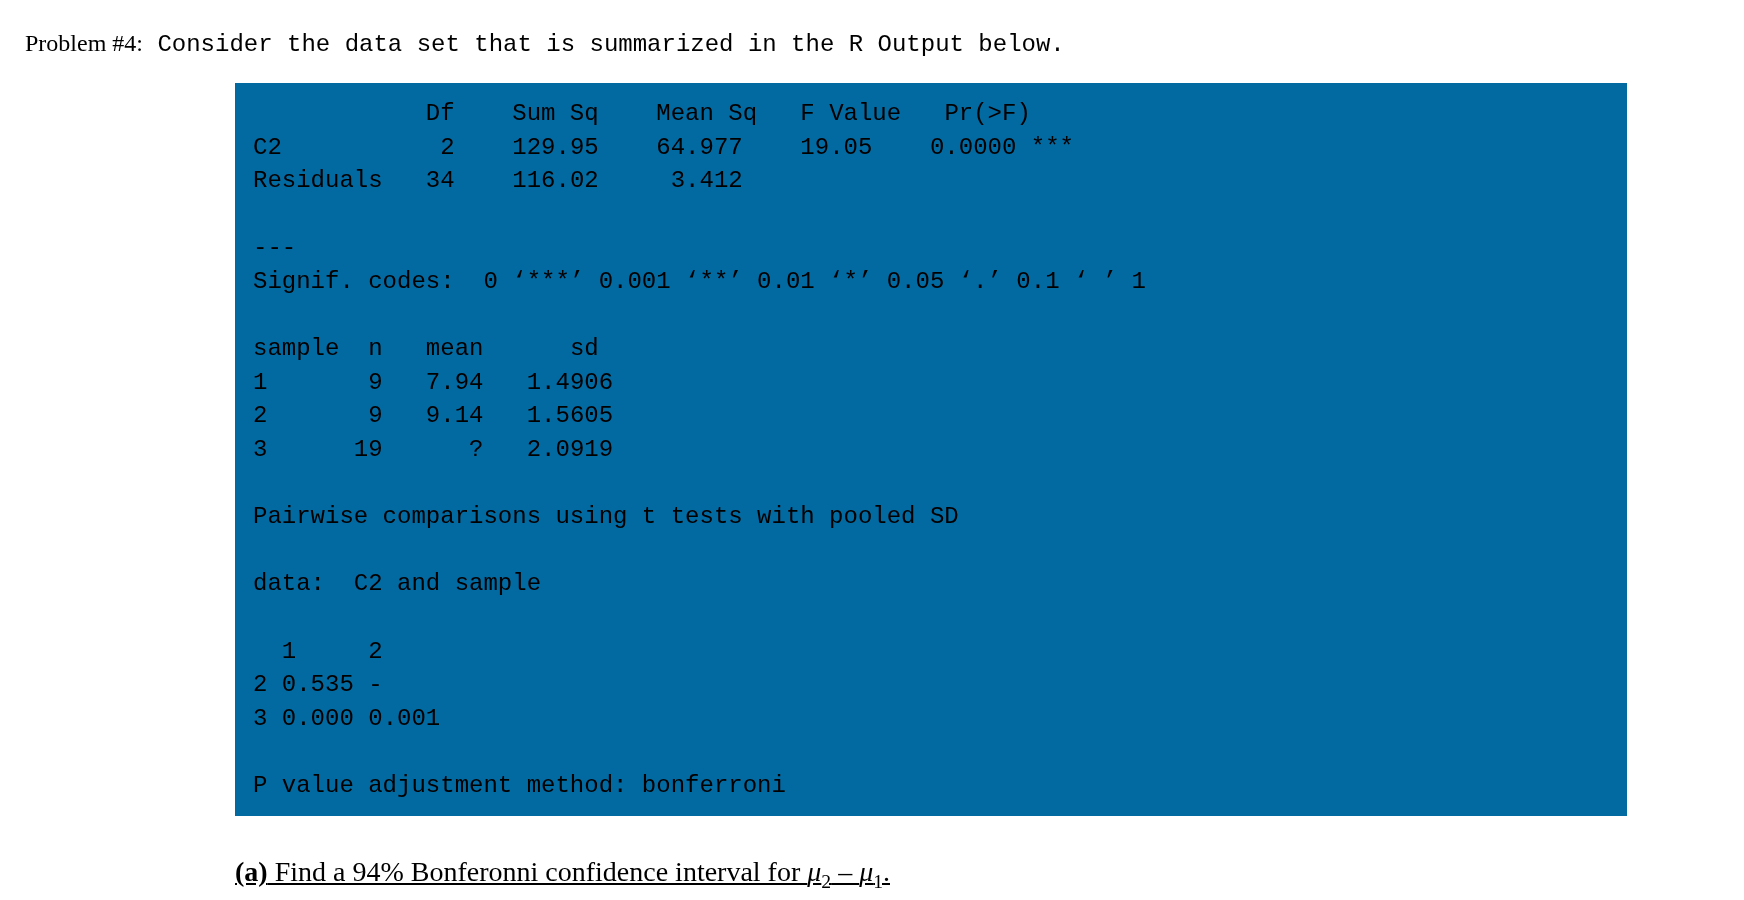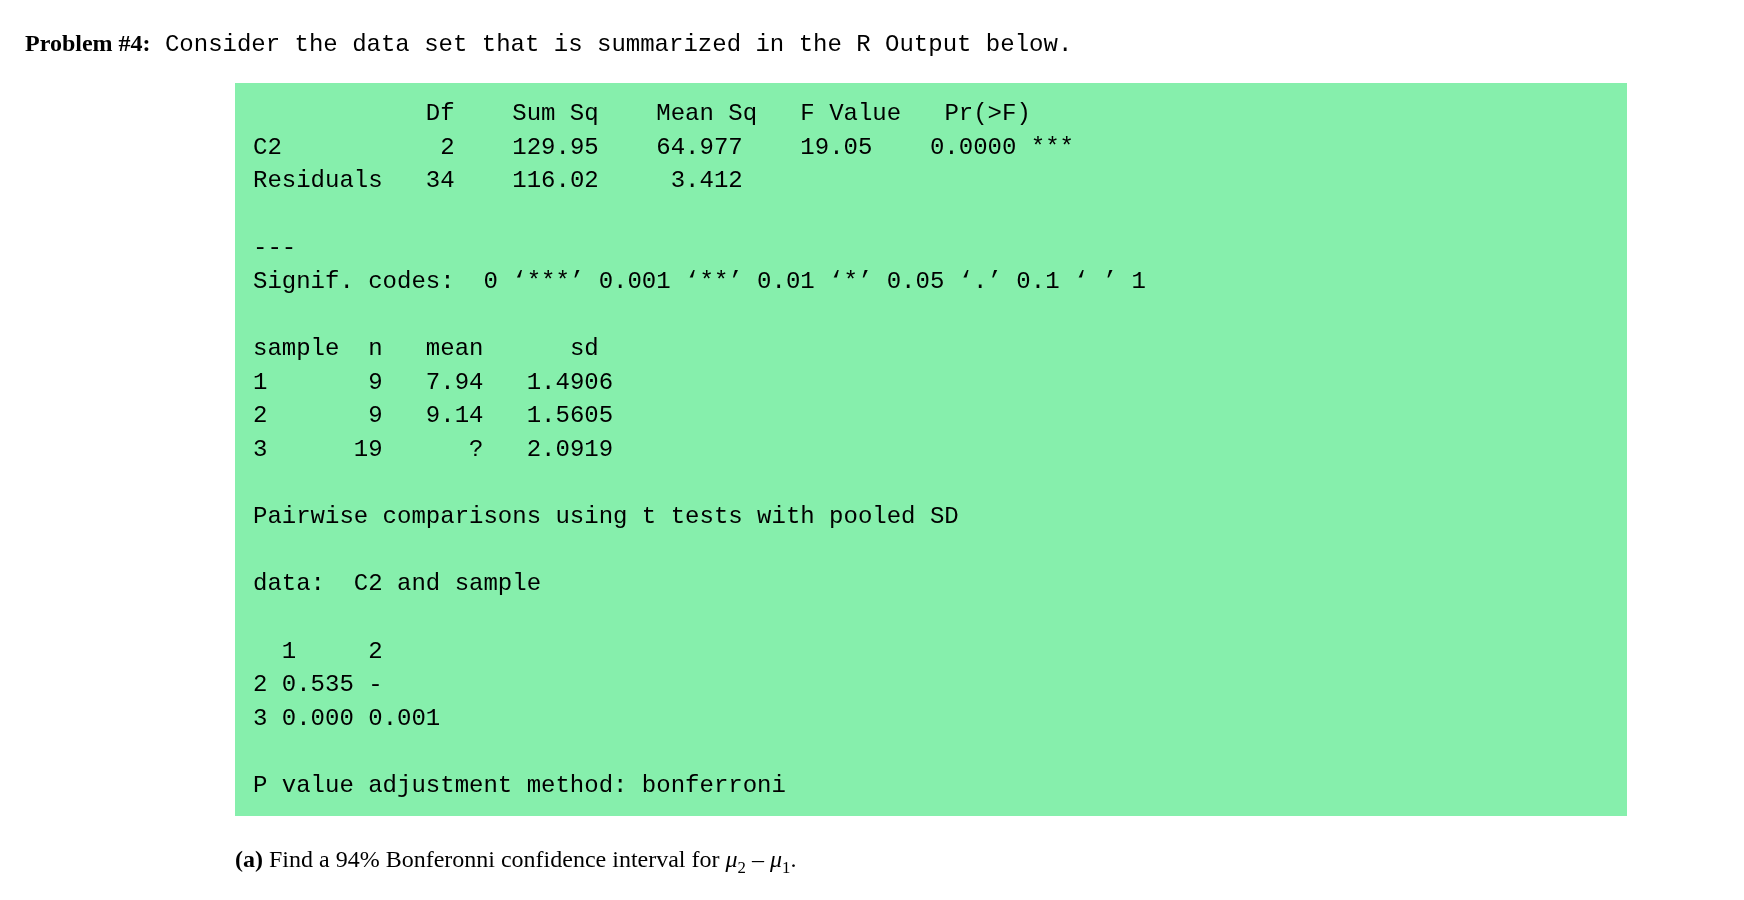--- a/index.html
+++ b/index.html
@@ -7,41 +7,42 @@
     font-size: 24px;
     margin: 0;
     padding: 30px 25px;
     color: #000;
     background: #fff;
   }
   .problem-header {
     margin-bottom: 25px;
   }
   .problem-label {
-    font-weight: bold;
+    font-weight: normal;
     font-family: Georgia, 'Times New Roman', Times, serif;
   }
   .problem-text {
     font-family: Liberation Mono, monospace;
   }
   .r-output {
-    background: #86efac;
+    background: #0369a1;
     padding: 14px 18px;
     margin-left: 210px;
     margin-right: 92px;
     font-family: 'Courier New', Courier, monospace;
     font-size: 24px;
     line-height: 1.4;
     white-space: pre;
   }
   .sub-question {
     margin-left: 210px;
-    margin-top: 30px;
+    margin-top: 40px;
     font-family: Georgia, 'Times New Roman', Times, serif;
-    font-size: 24px;
+    font-size: 28px;
+    text-decoration: underline;
   }
   .sub-label {
     font-weight: bold;
   }
   .math {
     font-family: Georgia, 'Times New Roman', Times, serif;
     font-style: italic;
   }
   .sub {
     font-size: 0.7em;

